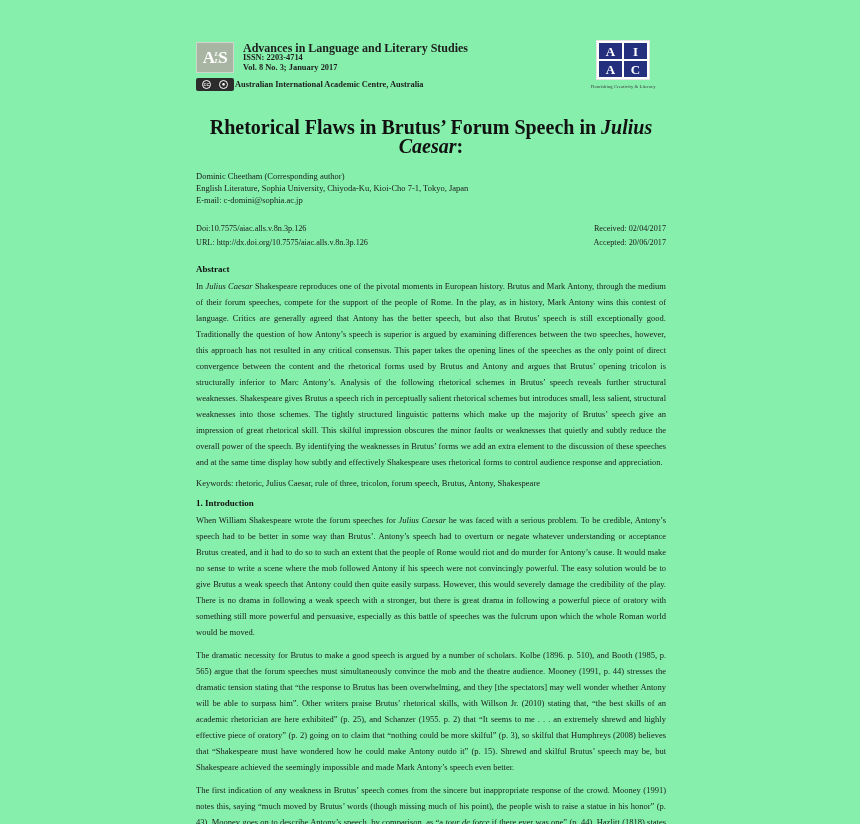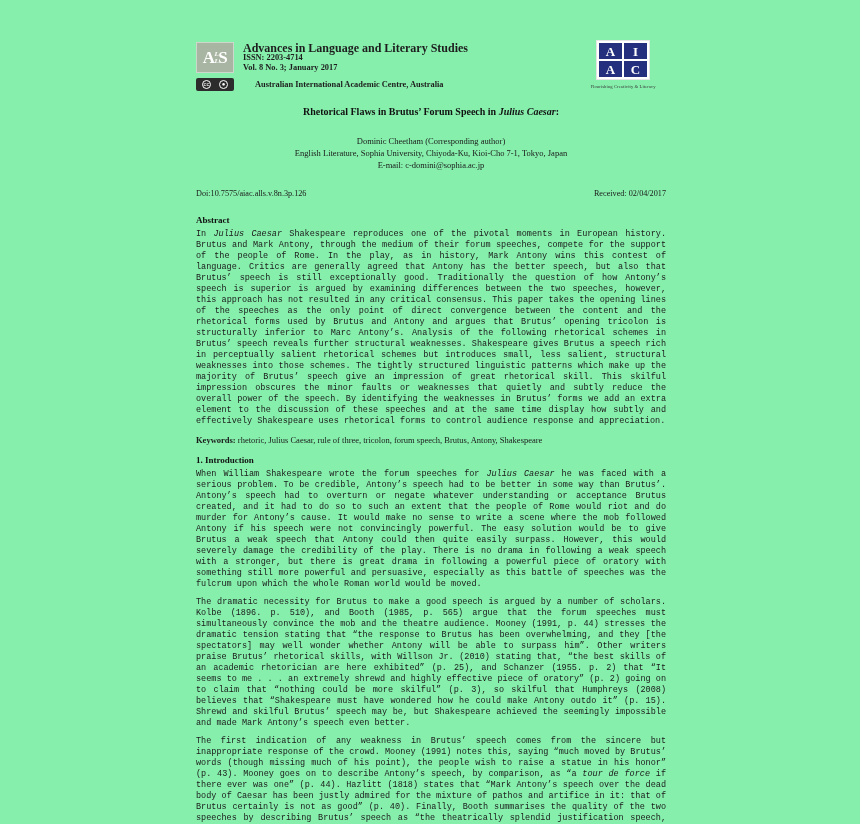--- a/index.html
+++ b/index.html
@@ -76,21 +76,21 @@
     line-height: 10.2px;
     font-weight: 700;
     color: #1d1d1d;
     padding-top: 1px;
   }
   .journal-meta .jtitle { font-size: 12px; }
 
   .cc-row {
     display: flex;
     align-items: center;
-    gap: 21px;
+    gap: 1px;
     margin-top: 4px;
   }
   .cc-badge {
     width: 38px;
     height: 13px;
     background: #2c2c2c;
     border-radius: 2px;
     display: flex;
     align-items: center;
     justify-content: space-around;
@@ -152,34 +152,34 @@
     margin-top: 4px;
     font-family: "Liberation Serif", serif;
     font-size: 4.6px;
     color: #3a3a3a;
     letter-spacing: 0.1px;
     white-space: nowrap;
   }
 
   
   .paper-title {
-    margin-top: 4px;
+    margin-top: 20px;
     text-align: center;
     font-family: "Liberation Serif", serif;
-    font-size: 10px;
+    font-size: 20px;
     font-weight: 700;
     line-height: 19px;
     color: #111111;
   }
   .paper-title .ital { font-style: italic; }
 
   
   .authors {
     margin-top: 14px;
-    text-align: center;
+    text-align: left;
     font-family: "Liberation Serif", serif;
     font-size: 8.5px;
     line-height: 12.2px;
     color: #1a1a1a;
   }
 
   
   .doi-block {
     margin-top: 15px;
     font-family: "Liberation Serif", serif;
@@ -201,38 +201,38 @@
     margin-bottom: 4px;
     font-family: "Liberation Serif", serif;
     font-size: 9px;
     font-weight: 700;
     color: #111111;
   }
   .section-head.tight { margin-top: 9px; }
 
   p.body {
     margin: 0 0 7px 0;
-    font-family: Liberation Mono, monospace;
+    font-family: Liberation Serif, serif;
     font-size: 8.5px;
-    line-height: 11px;
+    line-height: 16px;
     text-align: justify;
     color: #1a1a1a;
     hyphens: none;
   }
   p.body:last-child { margin-bottom: 0; }
   p.body .ital { font-style: italic; }
 
   .keywords {
     margin: 4px 0 0 0;
     font-family: "Liberation Serif", serif;
     font-size: 8.5px;
     line-height: 12.1px;
     color: #1a1a1a;
   }
-  .keywords b { font-weight: 700; text-align: right; }
+  .keywords b { font-weight: 400; text-align: right; }
 </style>
 </head>
 <body>
 
 <div class="page">
   <div class="content">
 
     <div class="masthead">
 
       <div class="masthead-left">
@@ -277,20 +277,24 @@
       <div>Dominic Cheetham (Corresponding author)</div>
       <div>English Literature, Sophia University, Chiyoda-Ku, Kioi-Cho 7-1, Tokyo, Japan</div>
       <div>E-mail: c-domini@sophia.ac.jp</div>
     </div>
 
     <div class="doi-block">
       <div class="doi-line">
         <span class="left">Doi:10.7575/aiac.alls.v.8n.3p.126</span>
         <span class="right">Received: 02/04/2017</span>
       </div>
+      <div class="doi-line">
+        <span class="left">URL: http://dx.doi.org/10.7575/aiac.alls.v.8n.3p.126</span>
+        <span class="right">Accepted: 20/06/2017</span>
+      </div>
     </div>
 
     <div class="section-head">Abstract</div>
     <p class="body"><span>In </span><span class="ital">Julius Caesar</span><span> Shakespeare reproduces one of the pivotal moments in European history. Brutus and Mark Antony, through the medium of their forum speeches, compete for the support of the people of Rome. In the play, as in history, Mark Antony wins this contest of language. Critics are generally agreed that Antony has the better speech, but also that Brutus’ speech is still exceptionally good. Traditionally the question of how Antony’s speech is superior is argued by examining differences between the two speeches, however, this approach has not resulted in any critical consensus. This paper takes the opening lines of the speeches as the only point of direct convergence between the content and the rhetorical forms used by Brutus and Antony and argues that Brutus’ opening tricolon is structurally inferior to Marc Antony’s. Analysis of the following rhetorical schemes in Brutus’ speech reveals further structural weaknesses. Shakespeare gives Brutus a speech rich in perceptually salient rhetorical schemes but introduces small, less salient, structural weaknesses into those schemes. The tightly structured linguistic patterns which make up the majority of Brutus’ speech give an impression of great rhetorical skill. This skilful impression obscures the minor faults or weaknesses that quietly and subtly reduce the overall power of the speech. By identifying the weaknesses in Brutus’ forms we add an extra element to the discussion of these speeches and at the same time display how subtly and effectively Shakespeare uses rhetorical forms to control audience response and appreciation.</span></p>
 
     <p class="keywords"><b>Keywords:</b><span> rhetoric, Julius Caesar, rule of three, tricolon, forum speech, Brutus, Antony, Shakespeare</span></p>
 
     <div class="section-head tight">1. Introduction</div>
 
     <p class="body"><span>When William Shakespeare wrote the forum speeches for </span><span class="ital">Julius Caesar</span><span> he was faced with a serious problem. To be credible, Antony’s speech had to be better in some way than Brutus’. Antony’s speech had to overturn or negate whatever understanding or acceptance Brutus created, and it had to do so to such an extent that the people of Rome would riot and do murder for Antony’s cause. It would make no sense to write a scene where the mob followed Antony if his speech were not convincingly powerful. The easy solution would be to give Brutus a weak speech that Antony could then quite easily surpass. However, this would severely damage the credibility of the play. There is no drama in following a weak speech with a stronger, but there is great drama in following a powerful piece of oratory with something still more powerful and persuasive, especially as this battle of speeches was the fulcrum upon which the whole Roman world would be moved.</span></p>

